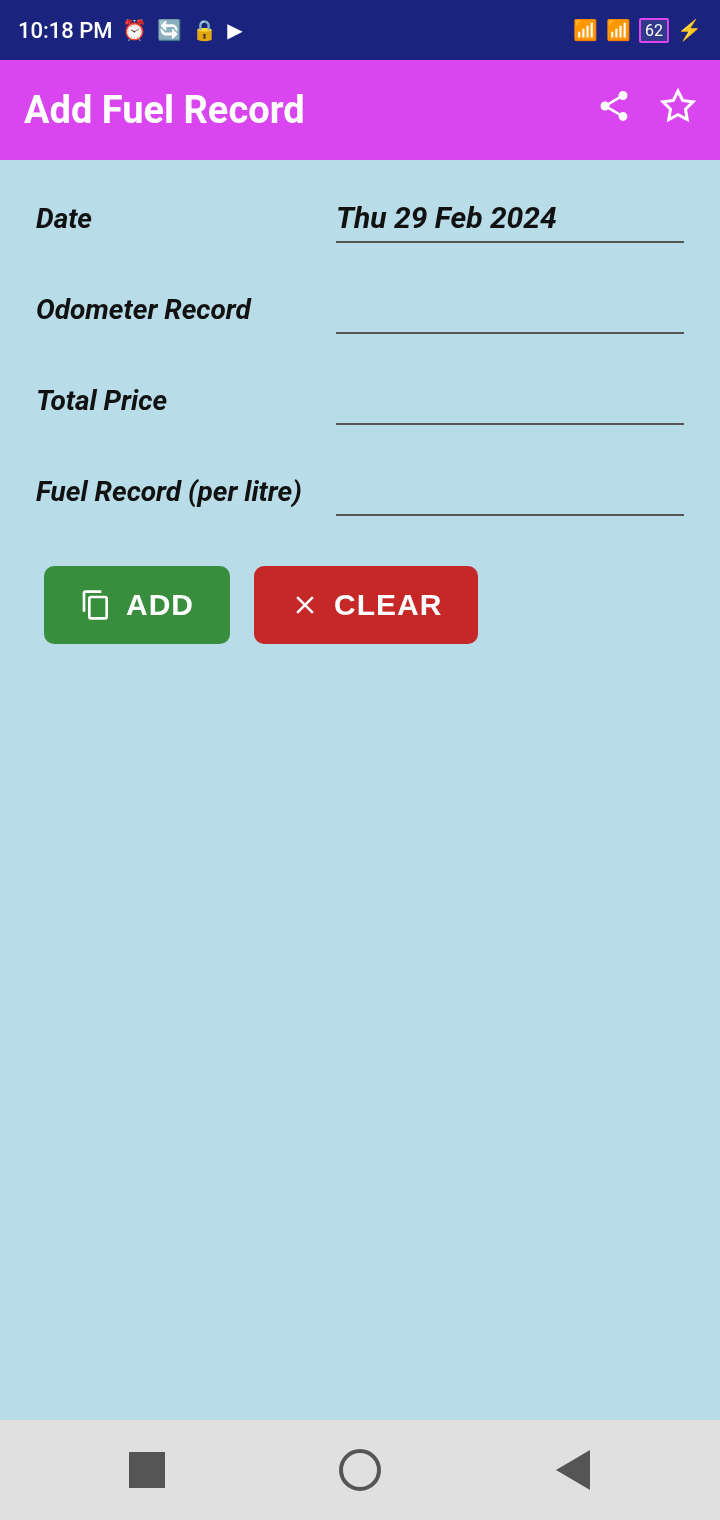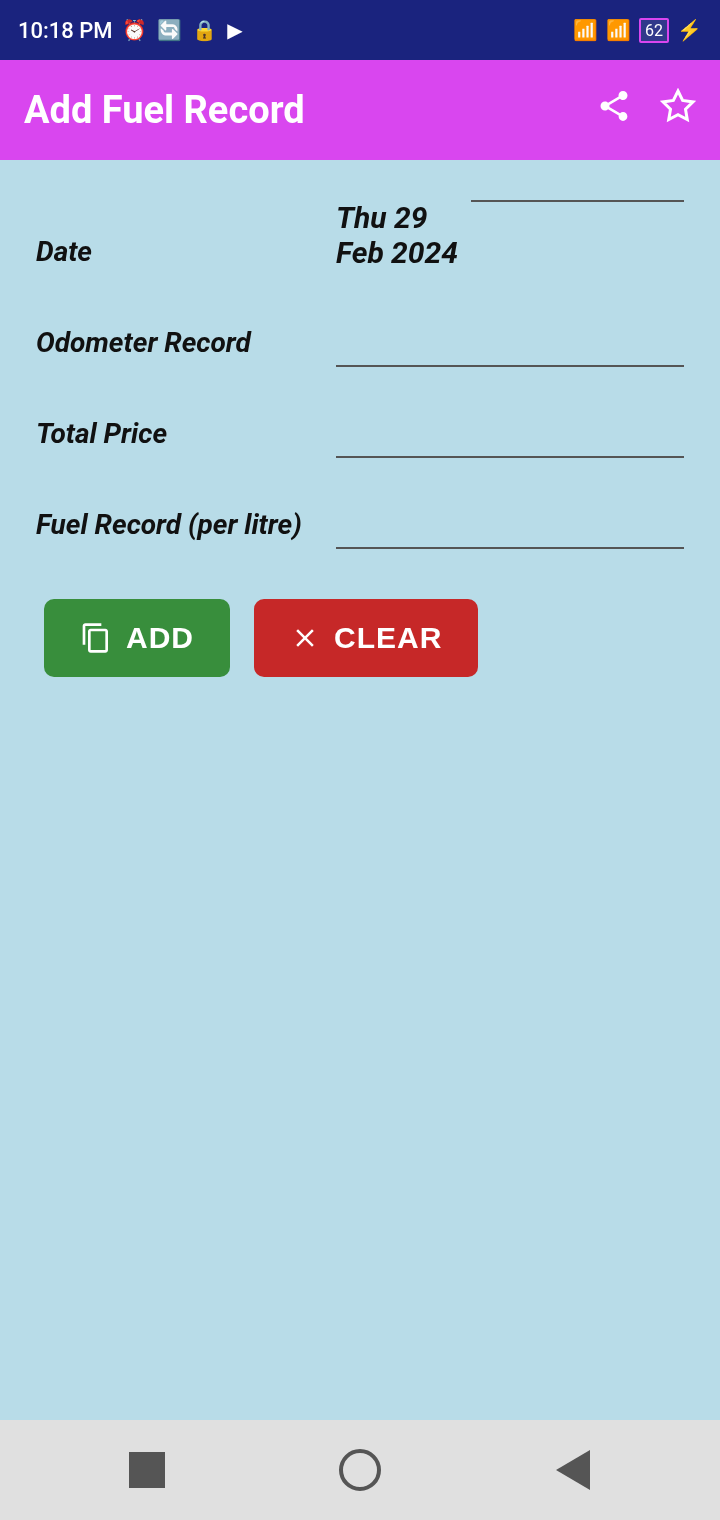--- a/index.html
+++ b/index.html
@@ -93,21 +93,21 @@
       font-size: 28px;
       font-weight: bold;
       font-style: italic;
       color: #111;
       min-width: 280px;
       padding-bottom: 8px;
     }
     .form-input-wrapper {
       flex: 1;
       display: flex;
-      flex-direction: row;
+      flex-direction: column;
     }
     .form-value {
       font-size: 30px;
       font-weight: bold;
       font-style: italic;
       color: #111;
       padding-bottom: 6px;
     }
     .form-underline {
       width: 100%;

